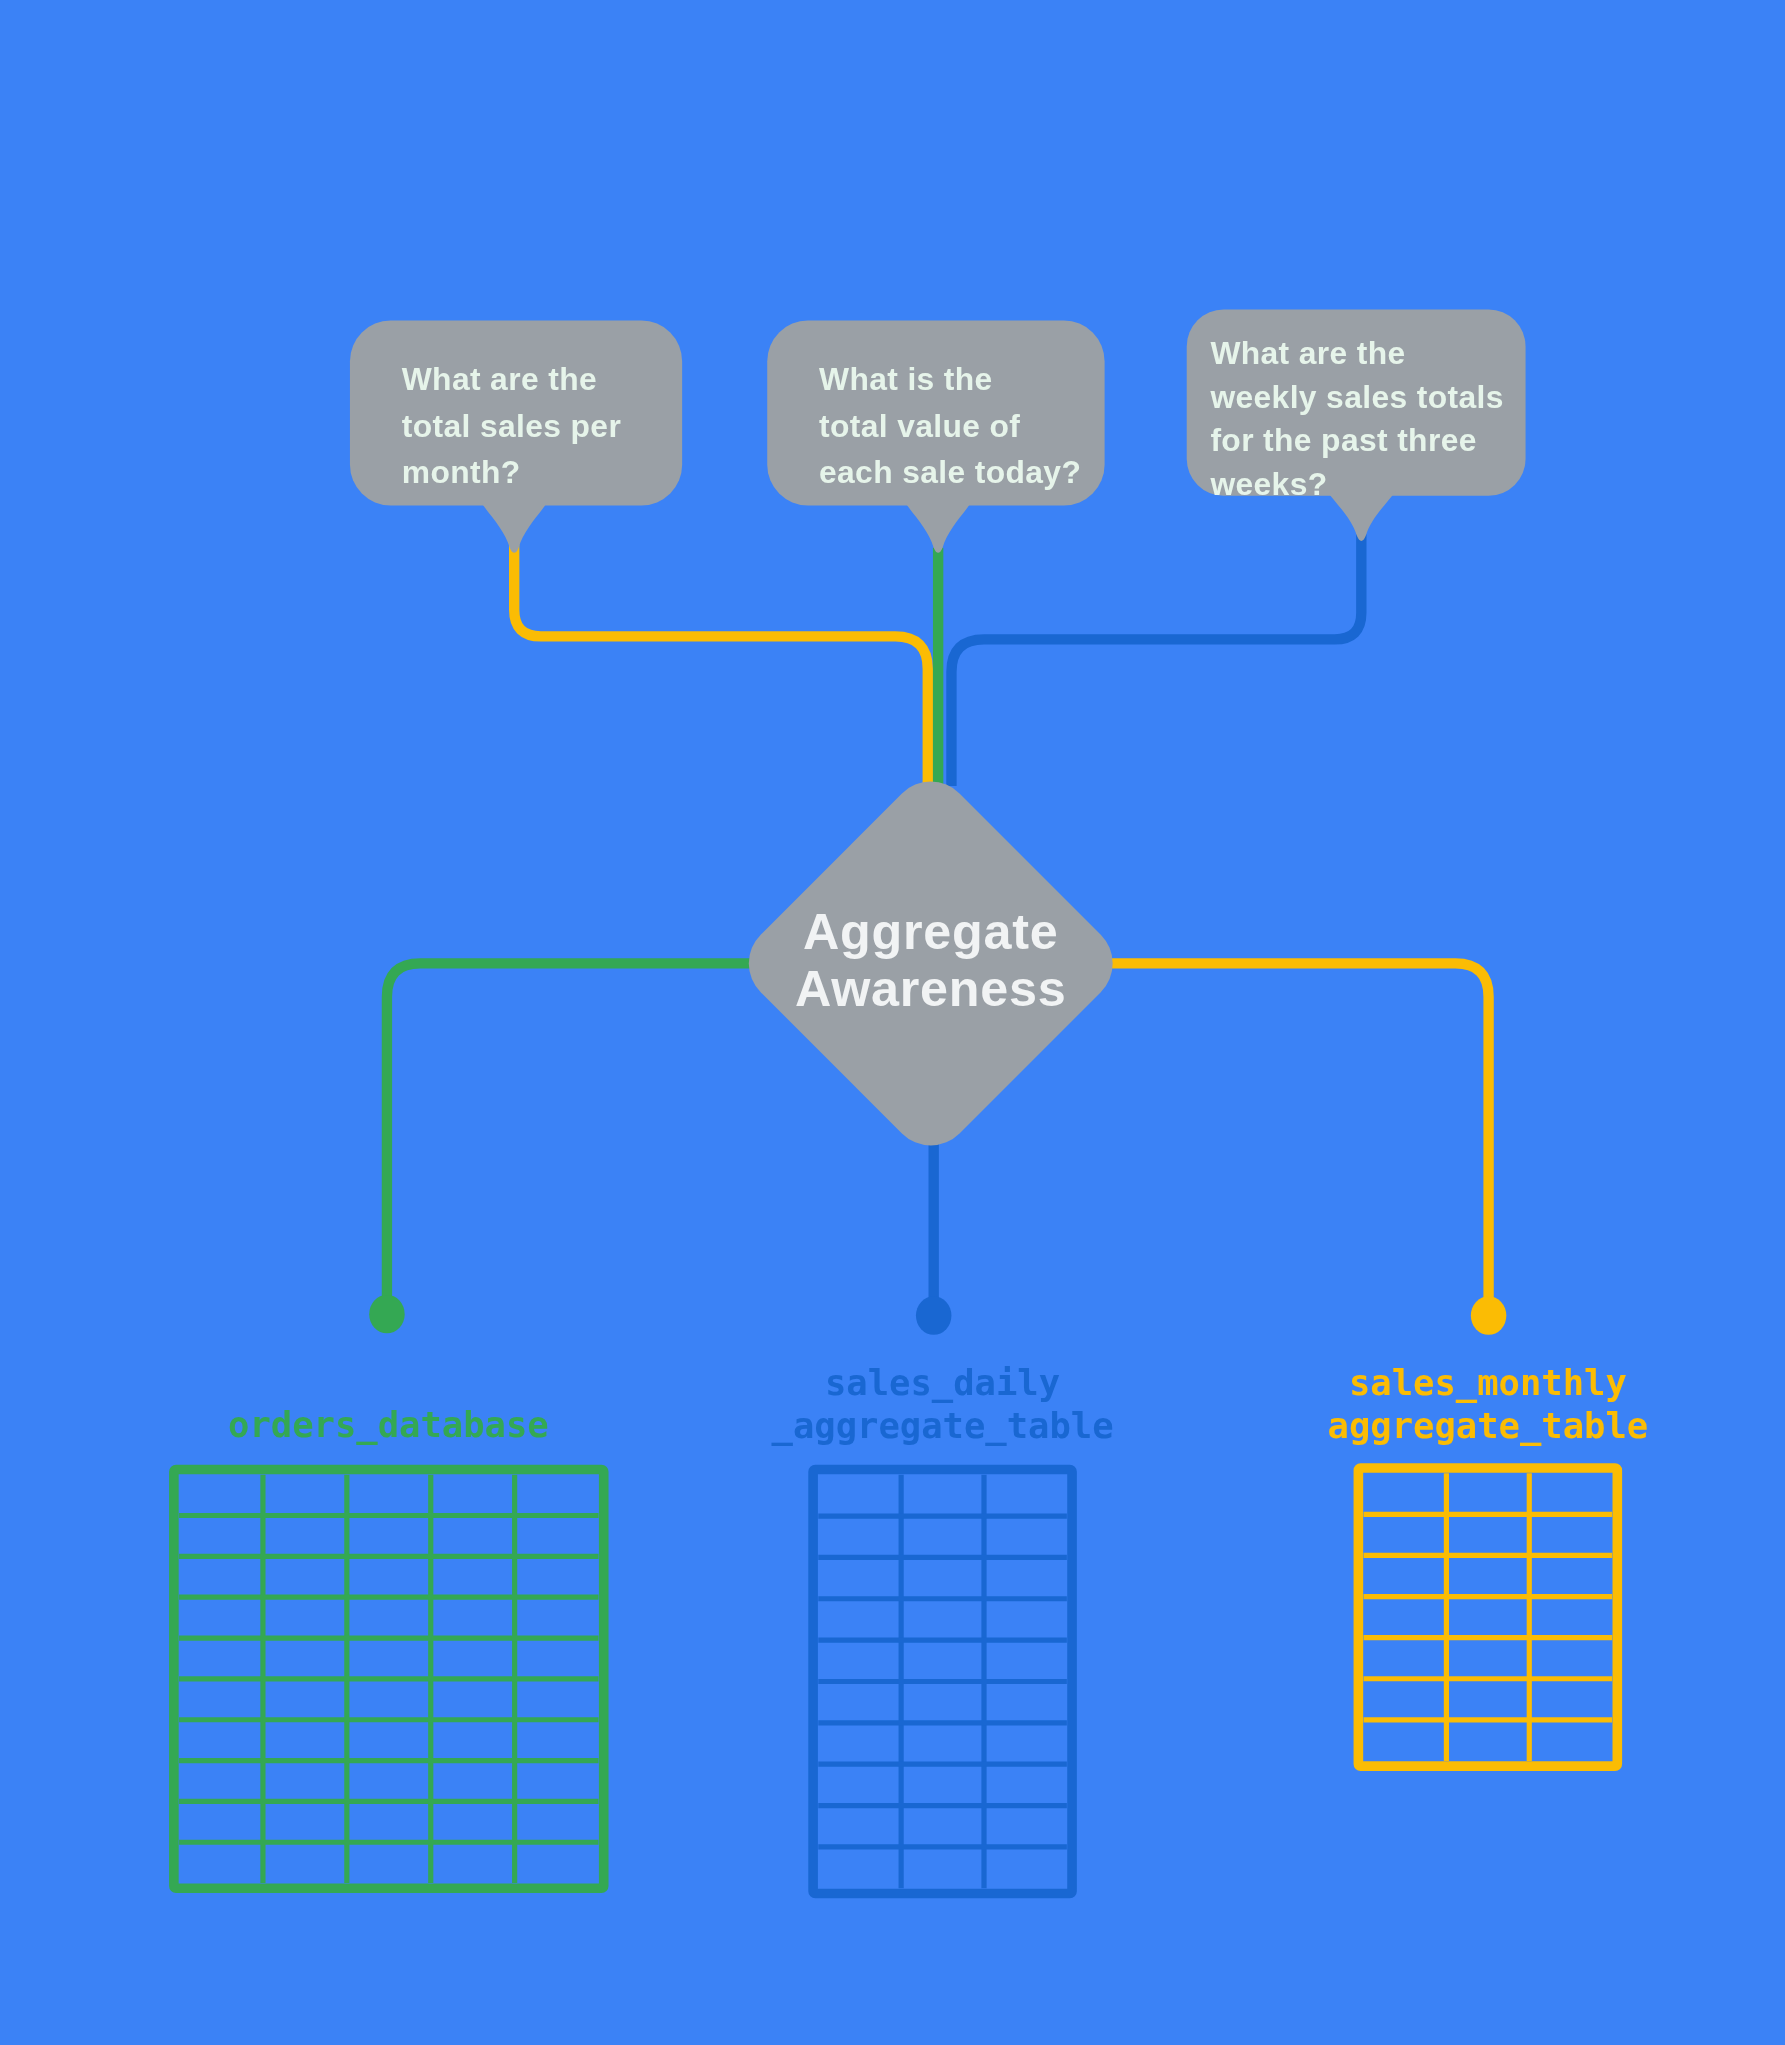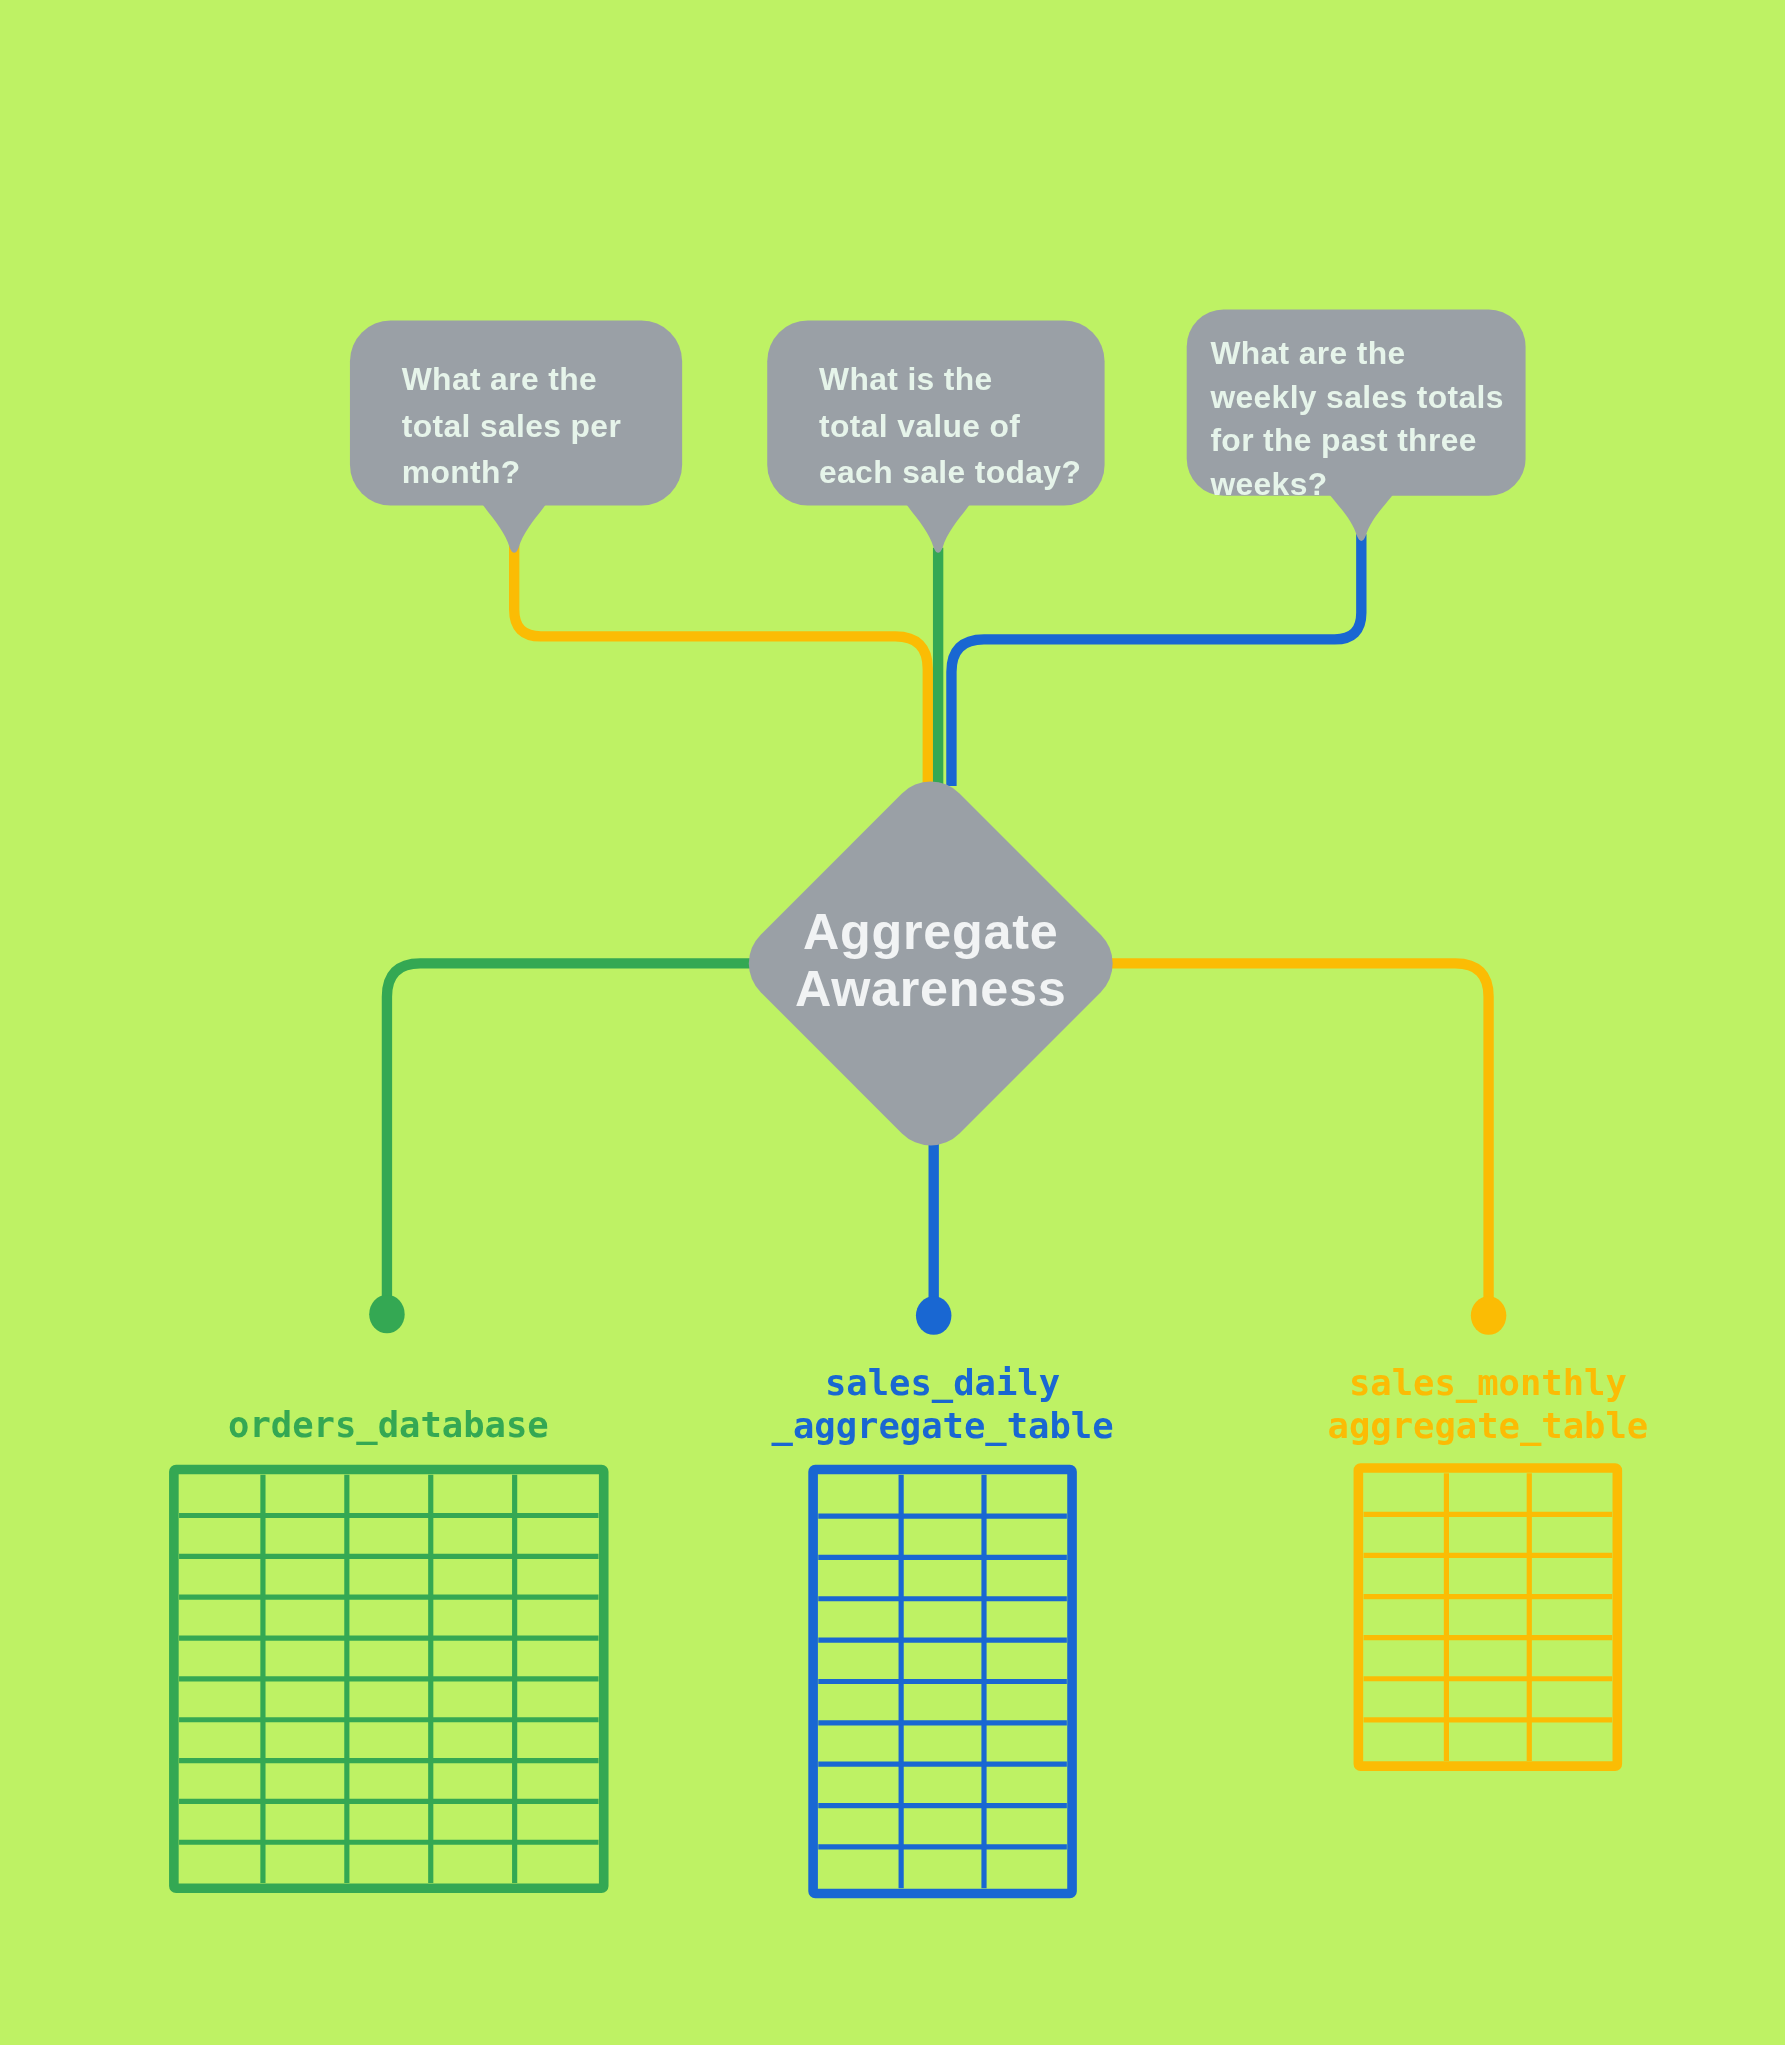--- a/index.html
+++ b/index.html
@@ -1,16 +1,16 @@
 <!DOCTYPE html>
 <html style="font-size:12px"><head>
 <meta charset="utf-8">
 <style>
   html, body { margin: 0; padding: 0; background: #ffffff; }
-  .stage { width: 1786px; height: 2046px; position: relative; background: #bef264; }
+  .stage { width: 1786px; height: 2046px; position: relative; background: #3b82f6; }
   svg { display: block; }
   .wire { fill: none; stroke-width: 14; }
   .bubble-text text {
     font-family: "Liberation Sans", sans-serif;
     font-size: 43px; font-weight: 700; letter-spacing: 0.5px;
   }
   .diamond-text text {
     font-family: "Liberation Sans", sans-serif;
     font-size: 68px; font-weight: 700; text-anchor: middle; letter-spacing: 1px;
   }

